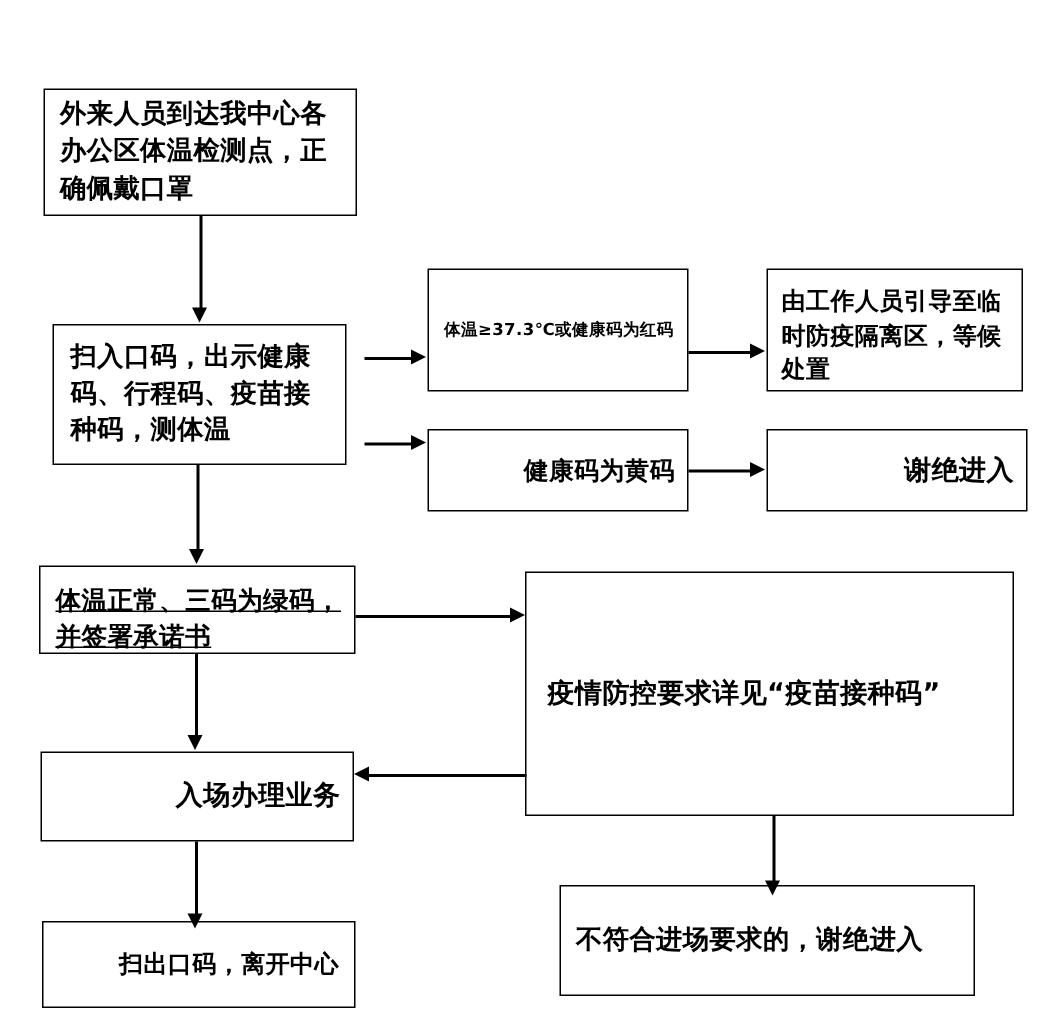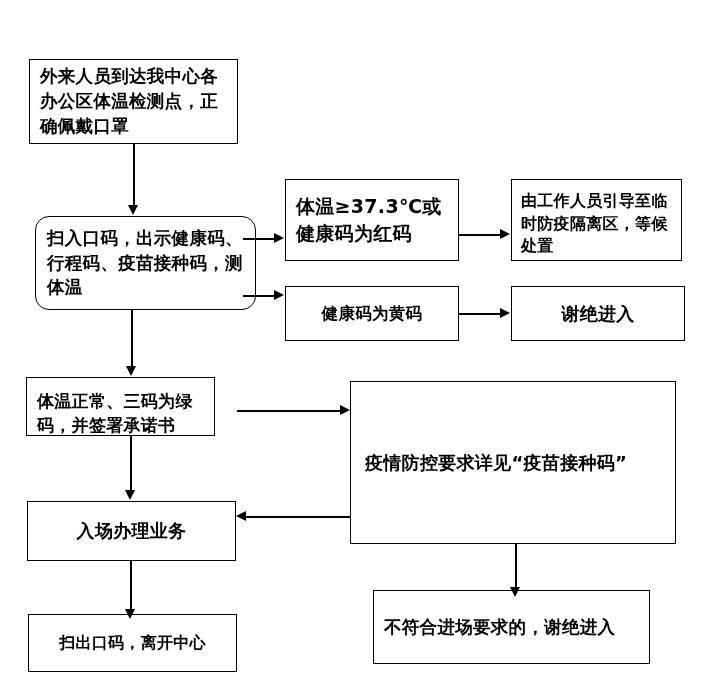--- a/index.html
+++ b/index.html
@@ -29,30 +29,30 @@
     color: #000000;
     font-weight: 700;
     line-height: 1.42;
     letter-spacing: 0.3px;
   }
   .node .txt {
     display: block;
     width: 100%;
   }
   .align-left .txt { text-align: left; }
-  .align-center .txt { text-align: center; }
+  .align-center .txt { text-align: right; }
 
   
   #n-arrive   { left: 29px;  top: 31px;  width: 209px; height: 85px;  font-size: 17.5px; padding: 4px 9px 4px 10px; }
-  #n-scanin   { left: 35px;  top: 188px; width: 221px; height: 94px;  font-size: 17.5px; padding: 4px 8px 4px 11px; border-radius: 14px; }
-  #n-fever    { left: 285px; top: 151px; width: 174px; height: 82px;  font-size: 19px;   padding: 4px 6px 4px 10px; }
+  #n-scanin   { left: 35px;  top: 188px; width: 196px; height: 94px;  font-size: 17.5px; padding: 4px 8px 4px 11px; }
+  #n-fever    { left: 285px; top: 151px; width: 174px; height: 82px;  font-size: 11px;   padding: 4px 6px 4px 10px; }
   #n-isolate  { left: 511px; top: 151px; width: 171px; height: 82px;  font-size: 16px;   padding: 12px 6px 4px 9px; }
   #n-yellow   { left: 285px; top: 258px; width: 174px; height: 55px;  font-size: 16.5px; padding: 2px 8px; }
   #n-refuse1  { left: 511px; top: 258px; width: 174px; height: 55px;  font-size: 18px; padding: 2px 8px; }
-  #n-normal   { left: 26px;  top: 349px; width: 189px; height: 59px;  font-size: 17px;   padding: 15px 6px 2px 10px; }
+  #n-normal   { left: 26px;  top: 349px; width: 211px; height: 59px;  font-size: 17px;   padding: 15px 6px 2px 10px; text-decoration: underline; }
   #n-notice   { left: 350px; top: 353px; width: 326px; height: 163px; font-size: 18px;   padding: 4px 14px; }
   #n-enter    { left: 27px;  top: 473px; width: 209px; height: 60px;  font-size: 18px;   padding: 2px 8px; }
   #n-scanout  { left: 28px;  top: 586px; width: 209px; height: 58px;  font-size: 16px; padding: 2px 10px; }
   #n-refuse2  { left: 373px; top: 562px; width: 277px; height: 74px;  font-size: 17.5px; padding: 4px 10px; }
 
   .edge {
     position: absolute;
     background: #000000;
   }
   .edge.v { width: 1.6px; }

